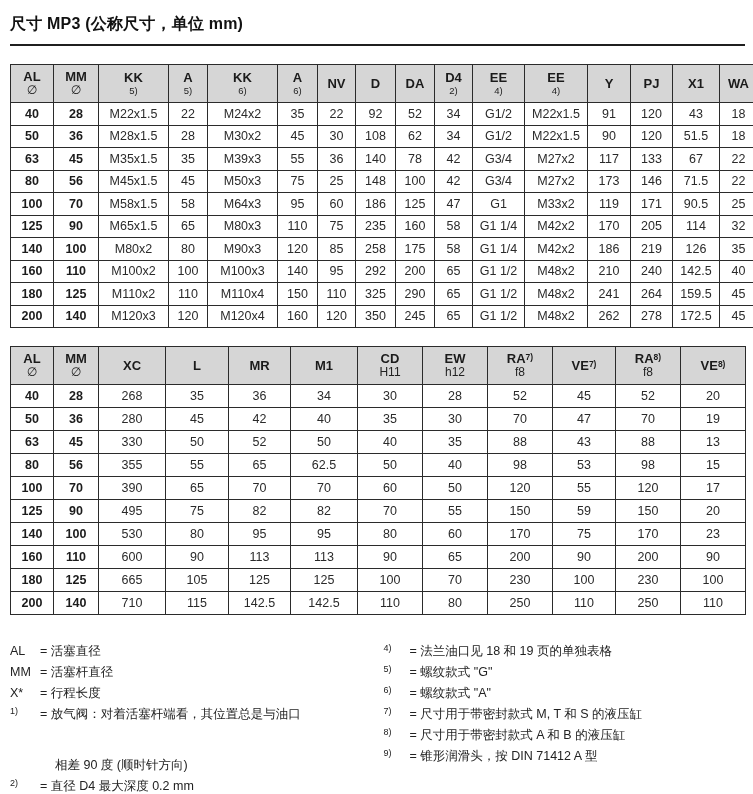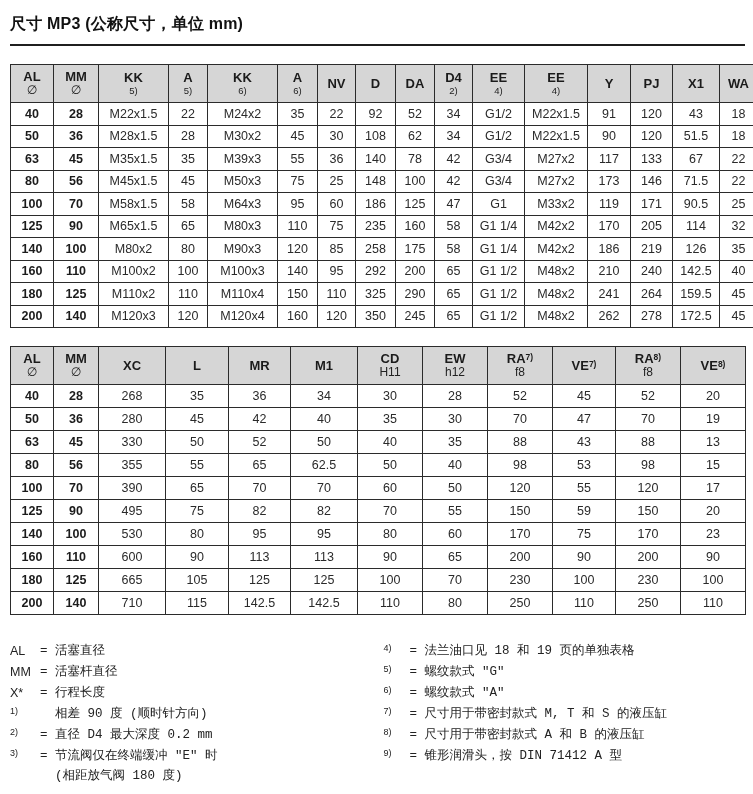--- a/index.html
+++ b/index.html
@@ -47,22 +47,22 @@
   .h-sub.dia { font-size:12px; line-height:13px; }
 
   
   .footnotes { display:flex; margin-top:26px; width:735px; }
   .fn-col { width:50%; }
   .fn-col.right { padding-left:6px; }
   .fn-row { display:flex; line-height:20px; margin-bottom:1px; font-size:12.5px; color:#222; }
   .fn-marker { width:30px; flex:0 0 30px; }
   .fn-col.right .fn-marker { width:26px; flex:0 0 26px; }
   .fn-marker.fn-sup { font-size:9px; position:relative; top:-3px; }
-  .fn-text { flex:1;font-family:Liberation Mono, monospace; }
-  .fn-cont { margin-left:15px; }
+  .fn-text { flex:1; }
+  .fn-cont { margin-left:15px;margin-top:31px; }
 </style>
 </head>
 <body>
 
 <div class="page">
 
   <div class="title-block">
     <span class="page-title">尺寸 MP3 (公称尺寸，单位 mm)</span>
   </div>
 
@@ -551,20 +551,21 @@
         </div>
         <div class="fn-row">
           <span class="fn-marker">X*</span>
           <div class="fn-text">
             <div>= 行程长度</div>
           </div>
         </div>
         <div class="fn-row">
           <span class="fn-marker fn-sup">1)</span>
           <div class="fn-text">
+            <div>= 放气阀：对着活塞杆端看，其位置总是与油口</div>
             <div class="fn-cont">相差 90 度 (顺时针方向)</div>
           </div>
         </div>
         <div class="fn-row">
           <span class="fn-marker fn-sup">2)</span>
           <div class="fn-text">
             <div>= 直径 D4 最大深度 0.2 mm</div>
           </div>
         </div>
         <div class="fn-row">

